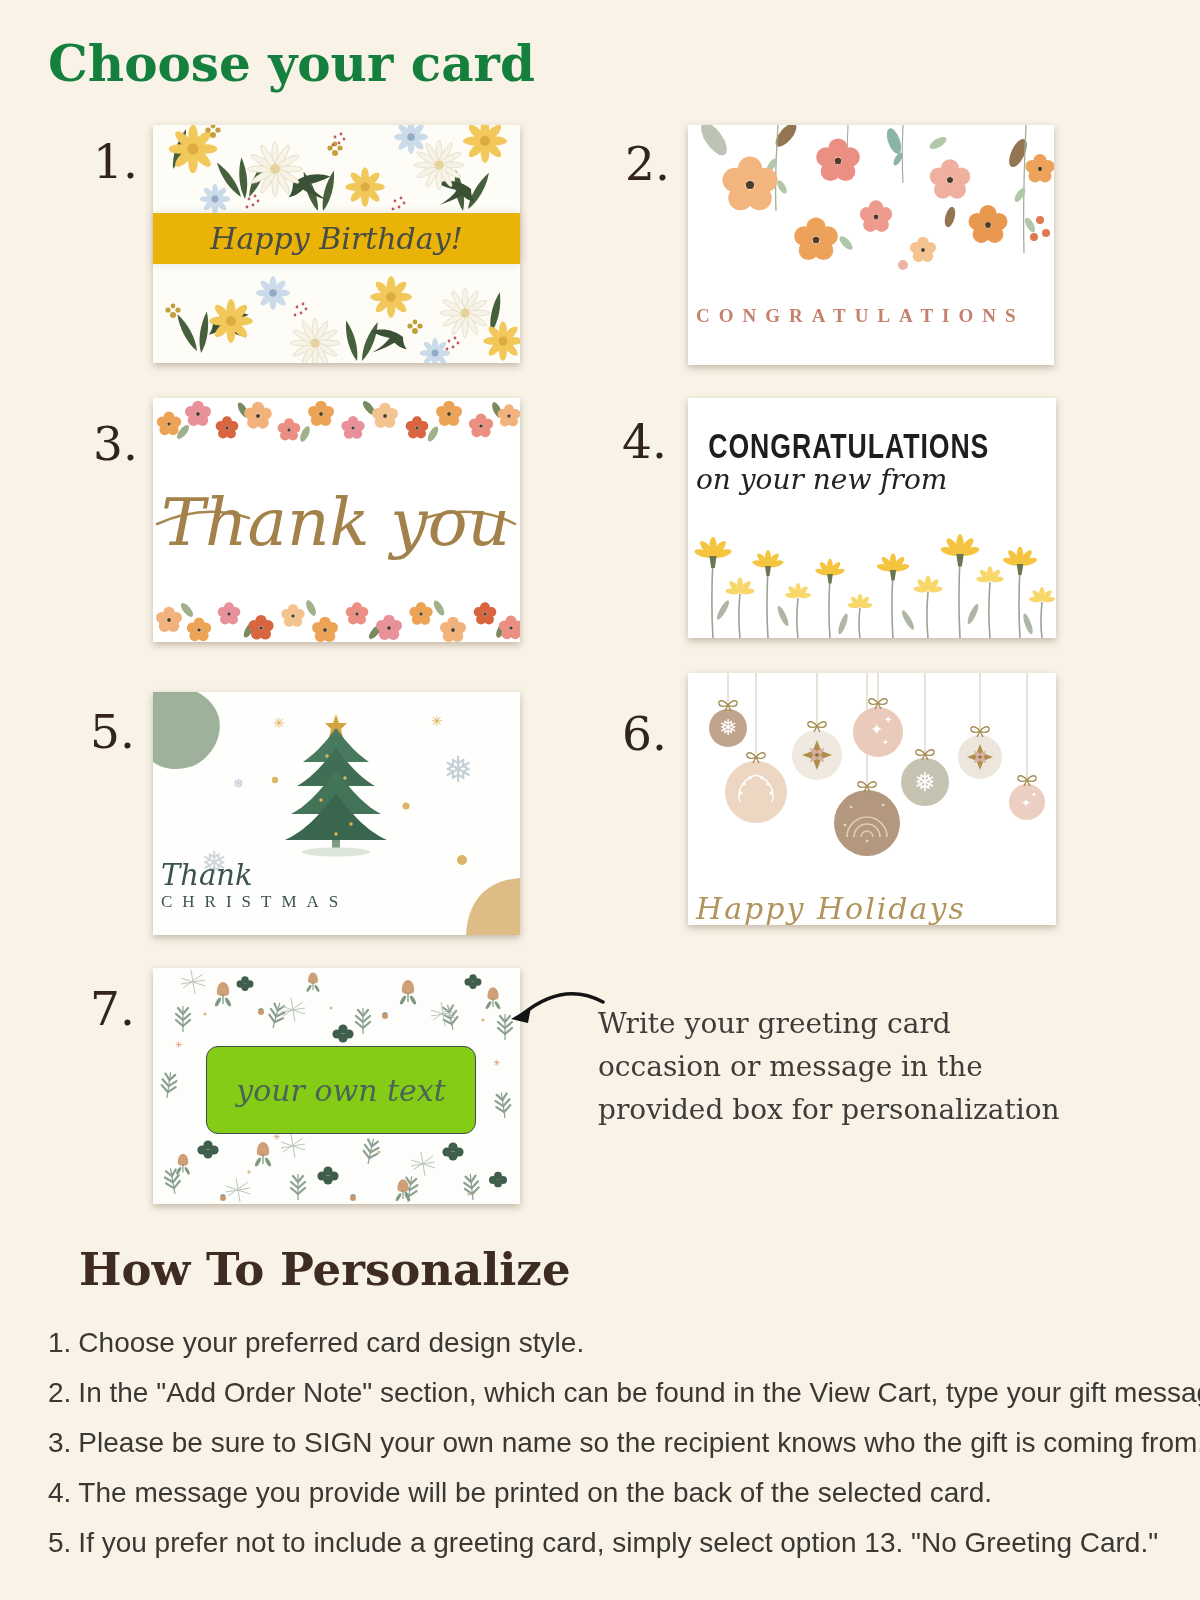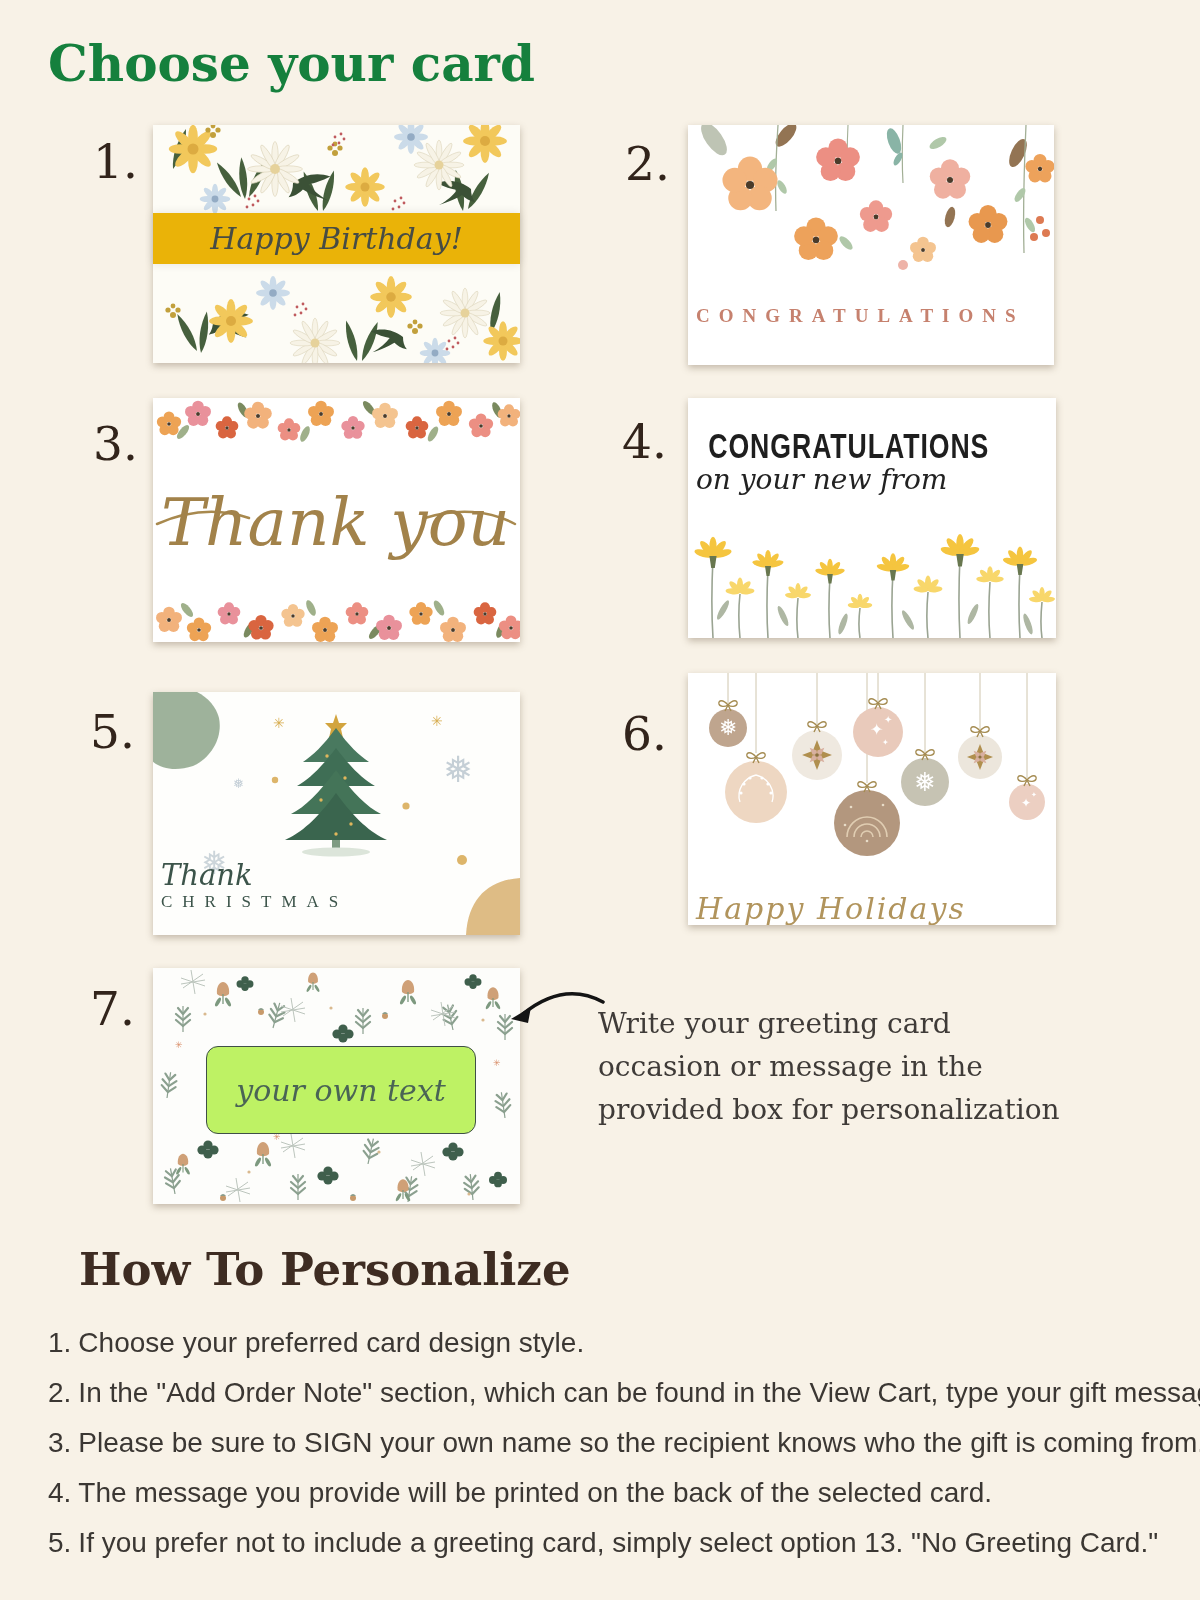--- a/index.html
+++ b/index.html
@@ -12,21 +12,21 @@
   .overlay{position:absolute;left:8px;width:100%;text-align:left;}
   .c1band{position:absolute;left:0;top:88px;width:100%;height:51px;background:#eab308;box-shadow:0 0 9px rgba(0,0,0,.10);display:flex;align-items:center;justify-content:center;}
   .c1text{font-family:"DejaVu Serif",serif;font-style:italic;font-size:30px;color:#474c44;}
   .c2text{font-family:"Liberation Serif",serif;font-weight:bold;font-size:19px;letter-spacing:9px;color:#c6816e;}
   .c3text{font-family:"DejaVu Serif",serif;font-style:italic;font-size:66px;color:#a2824a;}
   .c4title{font-family:"Liberation Sans",sans-serif;font-weight:700;font-size:29px;color:#1e1e1e;letter-spacing:1px;transform:scale(.92,1.18);transform-origin:center;display:inline-block;}
   .c4sub{font-family:"DejaVu Serif",serif;font-style:italic;font-size:28px;color:#222;}
   .c5script{font-family:"DejaVu Serif",serif;font-style:italic;font-size:29px;color:#3c544a;}
   .c5caps{font-family:"Liberation Serif",serif;font-size:17px;letter-spacing:10px;color:#3c544a;}
   .c6text{font-family:"DejaVu Serif",serif;font-style:italic;font-size:30px;color:#b1945c;letter-spacing:2px;}
-  .c7box{position:absolute;left:53px;top:78px;width:268px;height:86px;background:#bef264;border:1.6px solid #3f4f47;border-radius:12px;display:flex;align-items:center;justify-content:center;}
+  .c7box{position:absolute;left:53px;top:78px;width:268px;height:86px;background:#84cc16;border:1.6px solid #3f4f47;border-radius:12px;display:flex;align-items:center;justify-content:center;}
   .c7text{font-family:"DejaVu Serif",serif;font-style:italic;font-size:30px;color:#4a6455;}
   .annotation{font-family:"DejaVu Serif",serif;font-size:28px;line-height:43px;color:#3f3b38;width:472px;}
   .how-title{font-family:"DejaVu Serif",serif;font-weight:bold;color:#3e2c22;font-size:45px;}
   .instructions{list-style:none;margin:0;padding:0;}
   .instructions li{font-size:28px;line-height:50px;color:#3b3733;white-space:nowrap;}
   .instructions .num{margin-right:7px;}
 </style>
 </head>
 <body>
 

